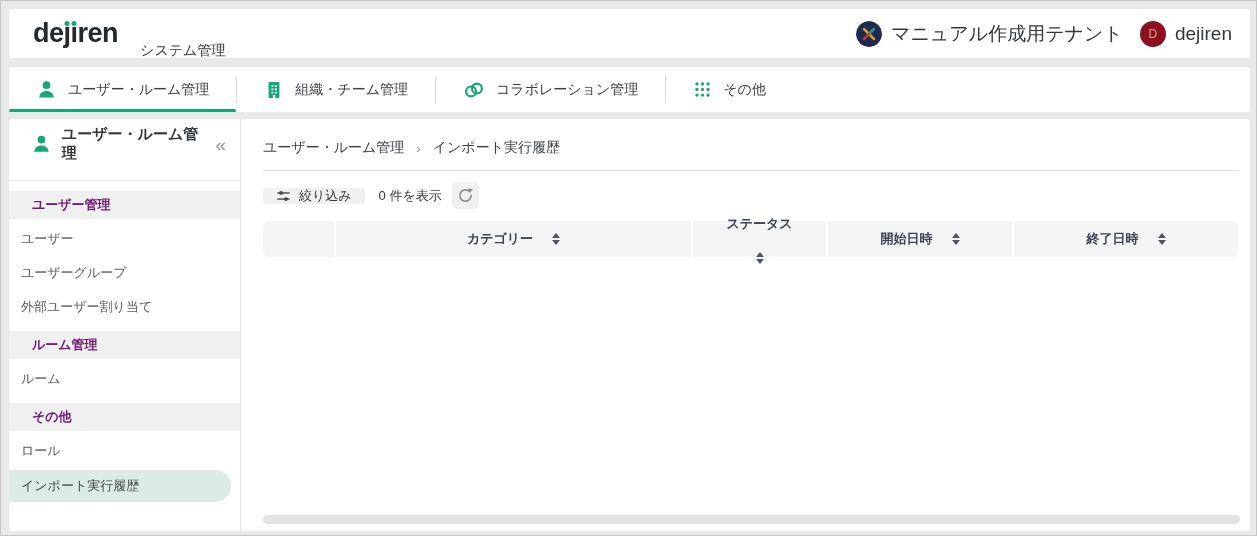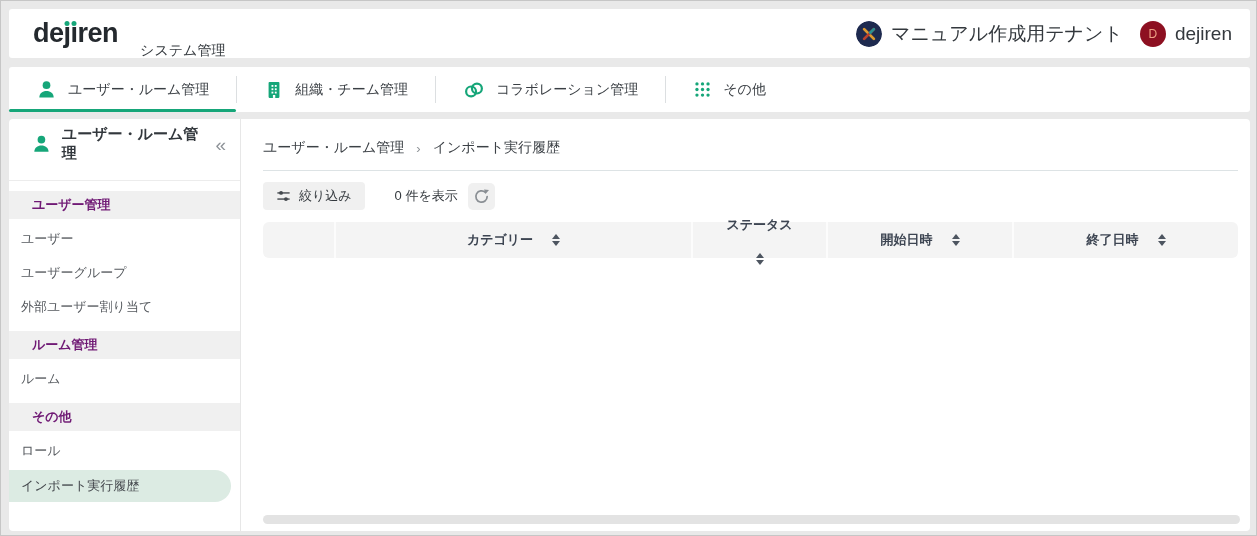--- a/index.html
+++ b/index.html
@@ -83,24 +83,24 @@
 
   
   .main{flex:1;display:flex;flex-direction:column;padding:20px 12px 0 22px;position:relative;}
   .breadcrumb{display:flex;align-items:center;gap:12px;font-size:14px;color:#3c4146;}
   .crumb{cursor:pointer;}
   .crumb-sep{color:#8d9296;font-size:13px;}
   .bc-divider{height:1px;background:#dde3e5;margin-top:13px;}
   .toolbar{display:flex;align-items:center;margin-top:11px;gap:10px;}
   .filter-btn{
     display:flex;align-items:center;gap:8px;background:#f0f0f0;border:none;
-    border-radius:4px;height:28px;padding:0 13px;font-size:13px;color:#33383d;cursor:pointer;
+    border-radius:4px;height:16px;padding:0 13px;font-size:13px;color:#33383d;cursor:pointer;
     font-family:inherit;
   }
-  .count-text{font-size:13px;color:#33383d;margin-left:20px;}
+  .count-text{font-size:13px;color:#33383d;margin-left:4px;}
   .refresh-btn{
     width:27px;height:27px;background:#f0f0f0;border:none;border-radius:5px;
     display:flex;align-items:center;justify-content:center;cursor:pointer;
   }
   .table-head{
     display:flex;margin-top:12px;background:#f4f4f4;border-radius:6px;height:36px;
   }
   .th{
     display:flex;align-items:center;justify-content:center;gap:19px;
     font-size:13px;font-weight:bold;color:var(--head-ink);cursor:pointer;

